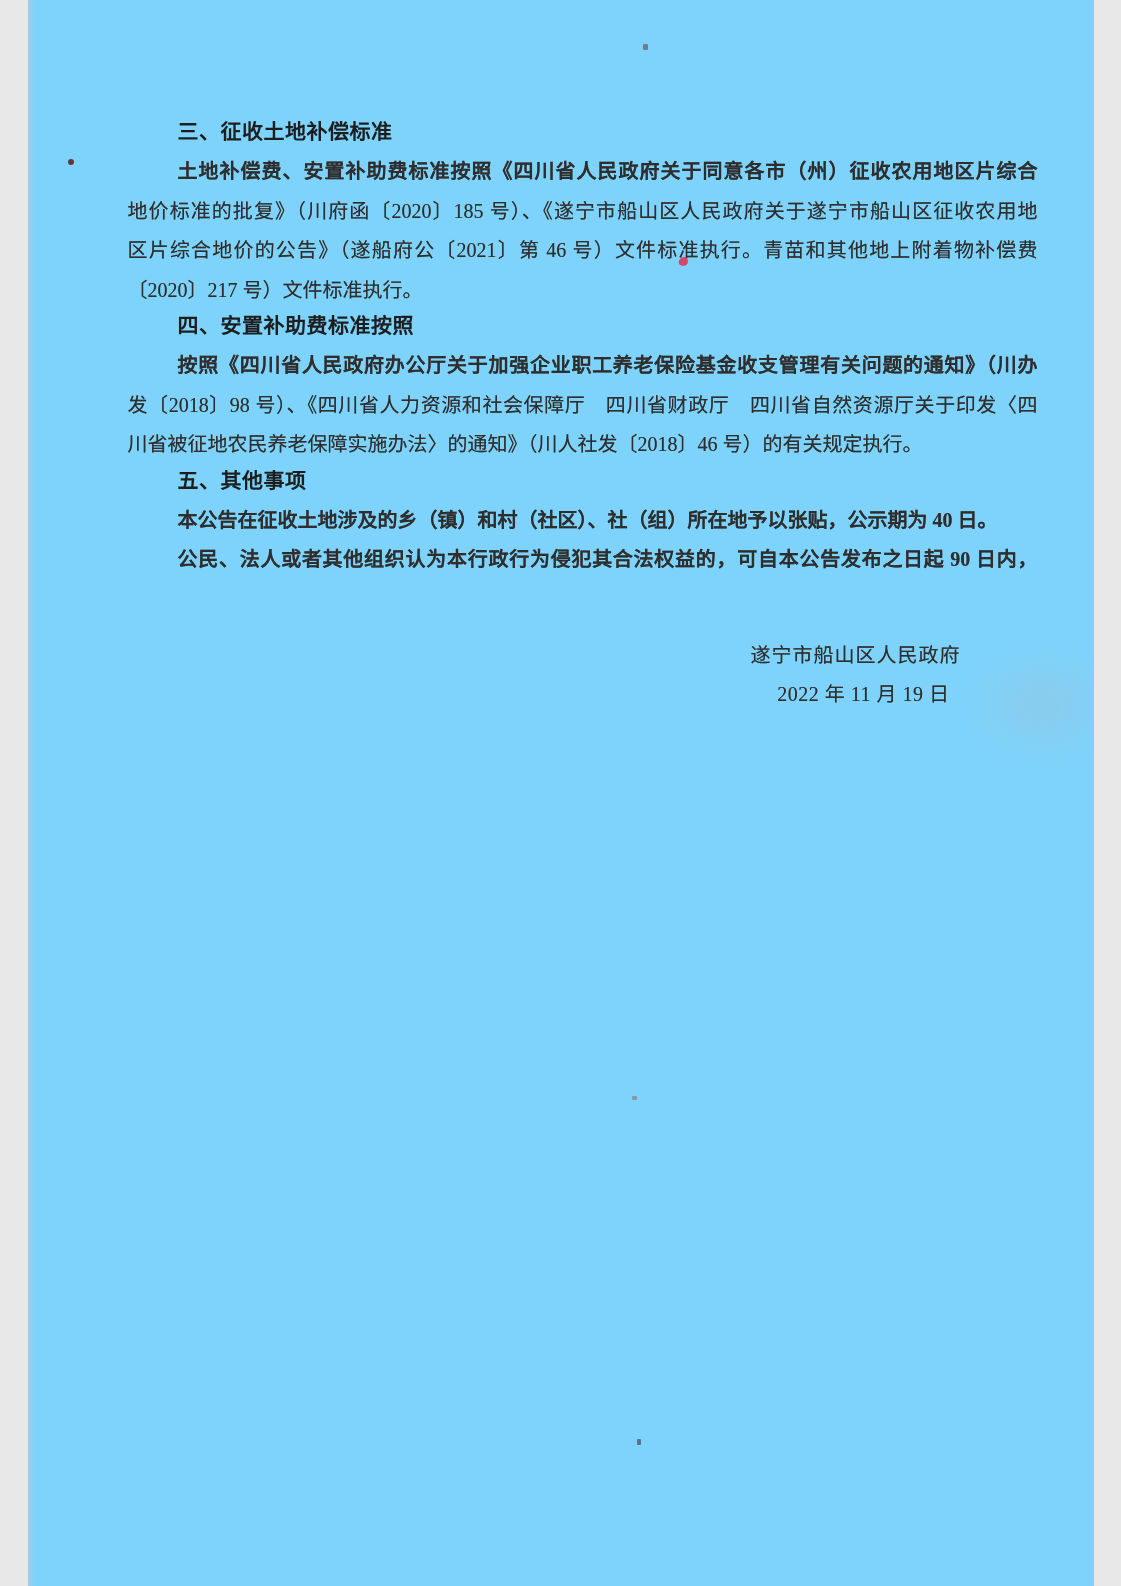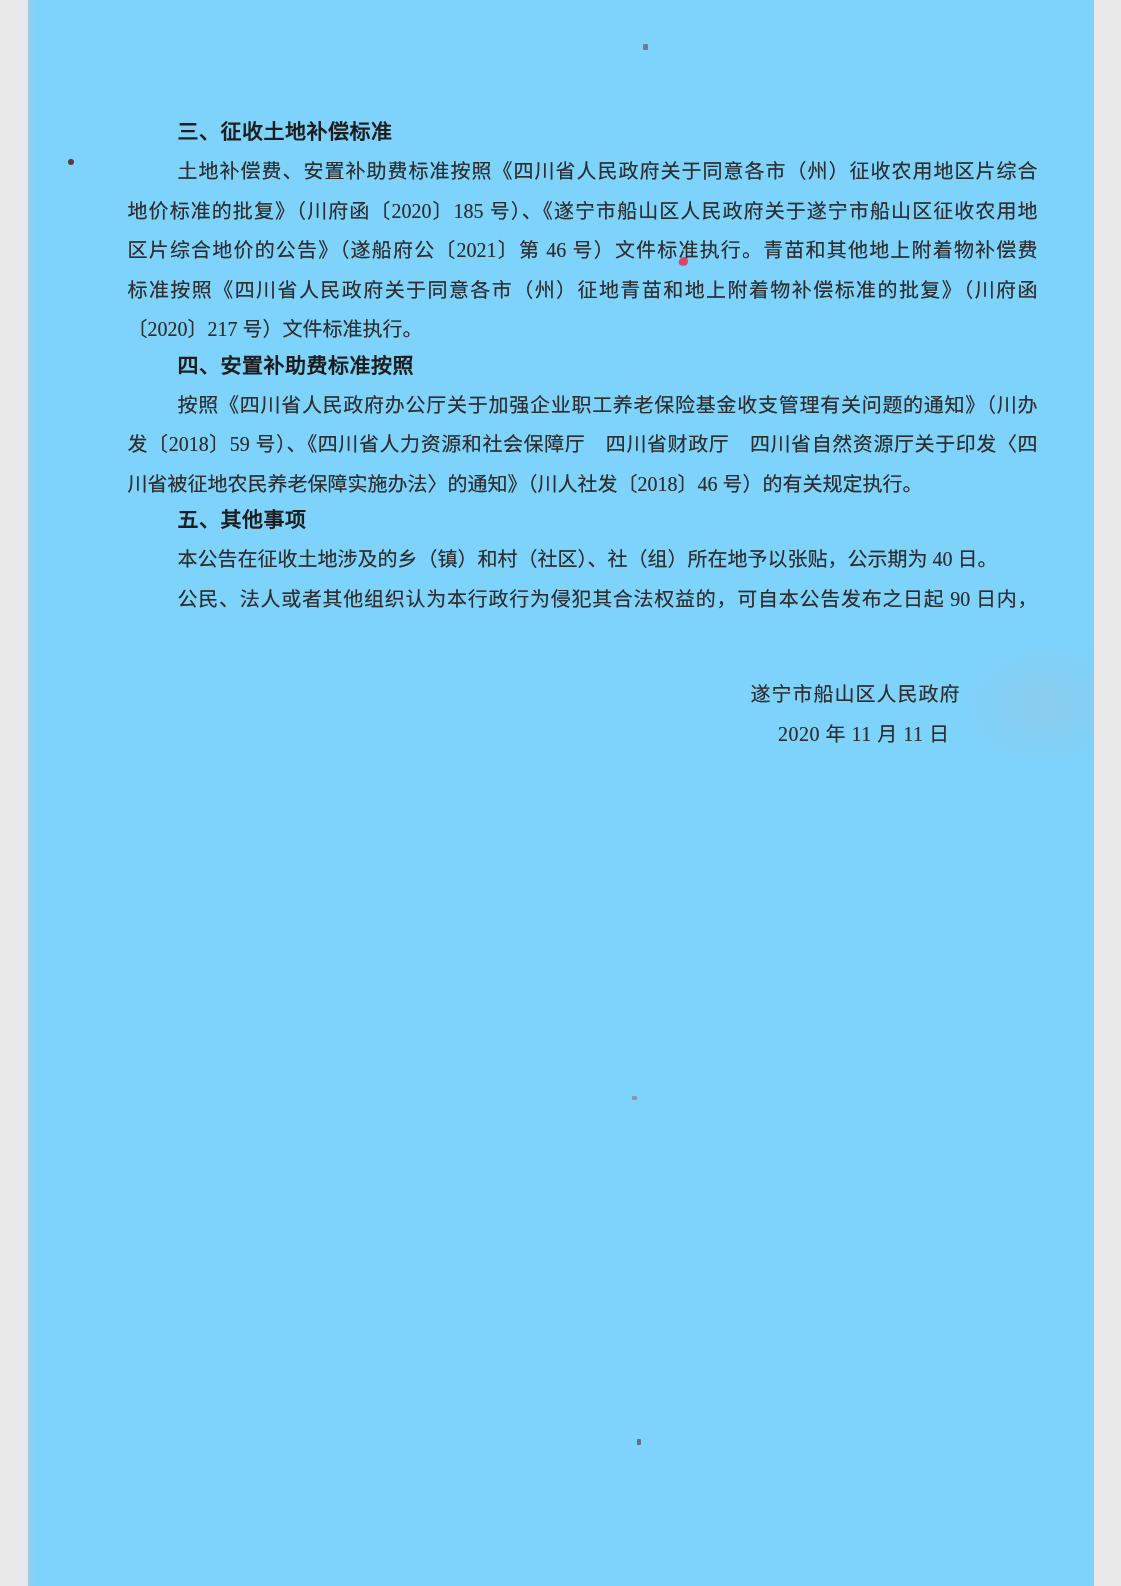--- a/index.html
+++ b/index.html
@@ -41,21 +41,21 @@
     font-size: 20px;
     line-height: 39.5px;
     color: #2e2e2e;
     text-shadow: 0 0 0.6px rgba(70,70,70,0.65);
     white-space: normal;
   }
   .bodyline.full {
     text-align: justify;
     text-align-last: justify;
   }
-  .bodyline.indent { padding-left: 50px; }
+  .bodyline.indent { padding-left: 50px; font-weight: bold; }
   .signature {
     margin-top: 56px;
     text-align: right;
     font-size: 20px;
     line-height: 39.5px;
     color: #2e2e2e;
     text-shadow: 0 0 0.6px rgba(70,70,70,0.65);
   }
   .signature .org  { padding-right: 77px; letter-spacing: 1px; }
   .signature .date { padding-right: 88px; letter-spacing: 0.5px; }
@@ -95,35 +95,34 @@
 <div class="page">
 
   <div class="scan-edge-left artifact"></div>
 
   <div class="content">
 
     <h2 class="sec-heading">三、征收土地补偿标准</h2>
     <div class="bodyline full indent">土地补偿费、安置补助费标准按照《四川省人民政府关于同意各市（州）征收农用地区片综合</div>
     <div class="bodyline full">地价标准的批复》（川府函〔2020〕185 号）、《遂宁市船山区人民政府关于遂宁市船山区征收农用地</div>
     <div class="bodyline full">区片综合地价的公告》（遂船府公〔2021〕第 46 号）文件标准执行。青苗和其他地上附着物补偿费</div>
-    <div class="bodyline full">标准按照《四川省人民政府关于同意各市（州）征地青苗和地上附着物补偿标准的批复》（川府函</div>
     <div class="bodyline">〔2020〕217 号）文件标准执行。</div>
 
     <h2 class="sec-heading pull4">四、安置补助费标准按照</h2>
     <div class="bodyline full indent">按照《四川省人民政府办公厅关于加强企业职工养老保险基金收支管理有关问题的通知》（川办</div>
-    <div class="bodyline full">发〔2018〕59 号）、《四川省人力资源和社会保障厅　四川省财政厅　四川省自然资源厅关于印发〈四</div>
+    <div class="bodyline full">发〔2018〕98 号）、《四川省人力资源和社会保障厅　四川省财政厅　四川省自然资源厅关于印发〈四</div>
     <div class="bodyline">川省被征地农民养老保障实施办法〉的通知》（川人社发〔2018〕46 号）的有关规定执行。</div>
 
     <h2 class="sec-heading pull4">五、其他事项</h2>
     <div class="bodyline indent">本公告在征收土地涉及的乡（镇）和村（社区）、社（组）所在地予以张贴，公示期为 40 日。</div>
     <div class="bodyline full indent">公民、法人或者其他组织认为本行政行为侵犯其合法权益的，可自本公告发布之日起 90 日内，</div>
 
     <div class="signature">
       <div class="org">遂宁市船山区人民政府</div>
-      <div class="date">2020 年 11 月 11 日</div>
+      <div class="date">2022 年 11 月 19 日</div>
     </div>
 
   </div>
 
   <div class="artifact dot-red-left"></div>
   <div class="artifact speck-top"></div>
   <div class="artifact red-mark"></div>
   <div class="artifact speck-mid"></div>
   <div class="artifact speck-bottom"></div>
   <div class="artifact smudge"></div>

